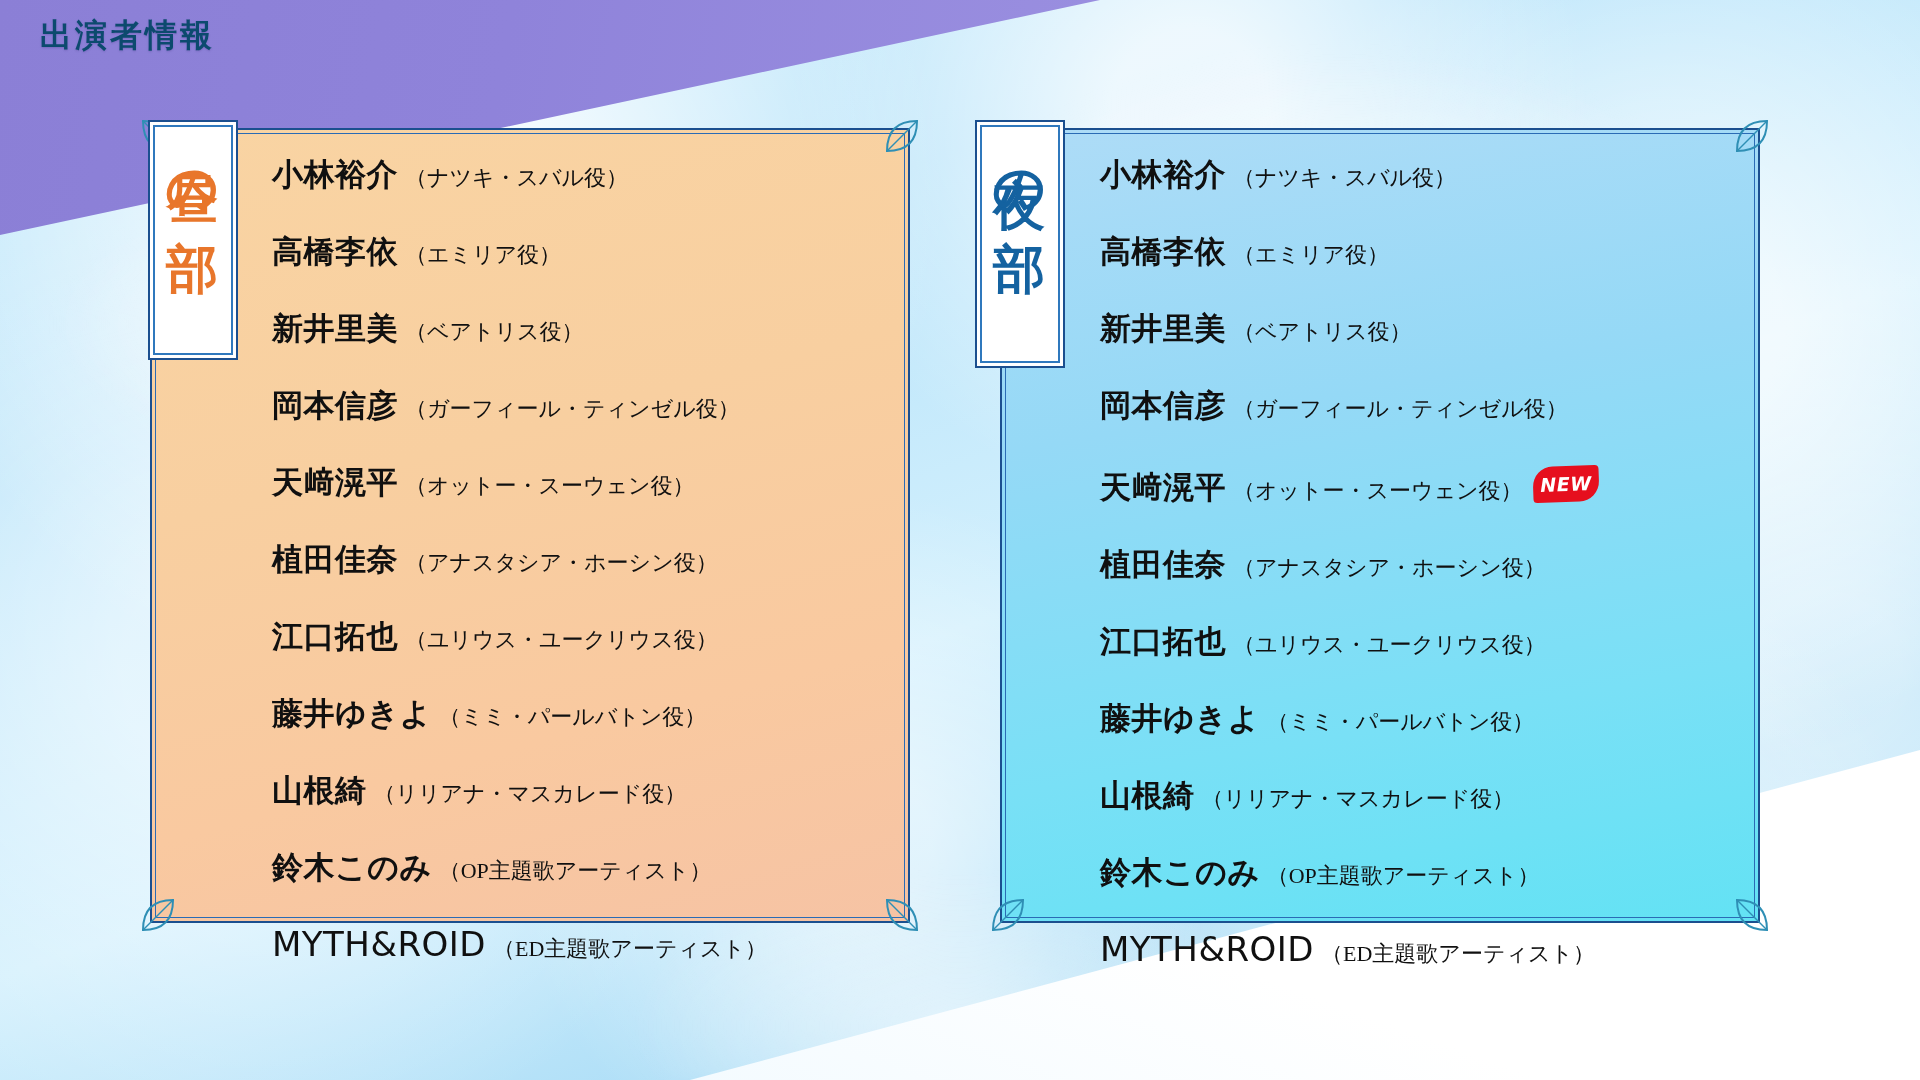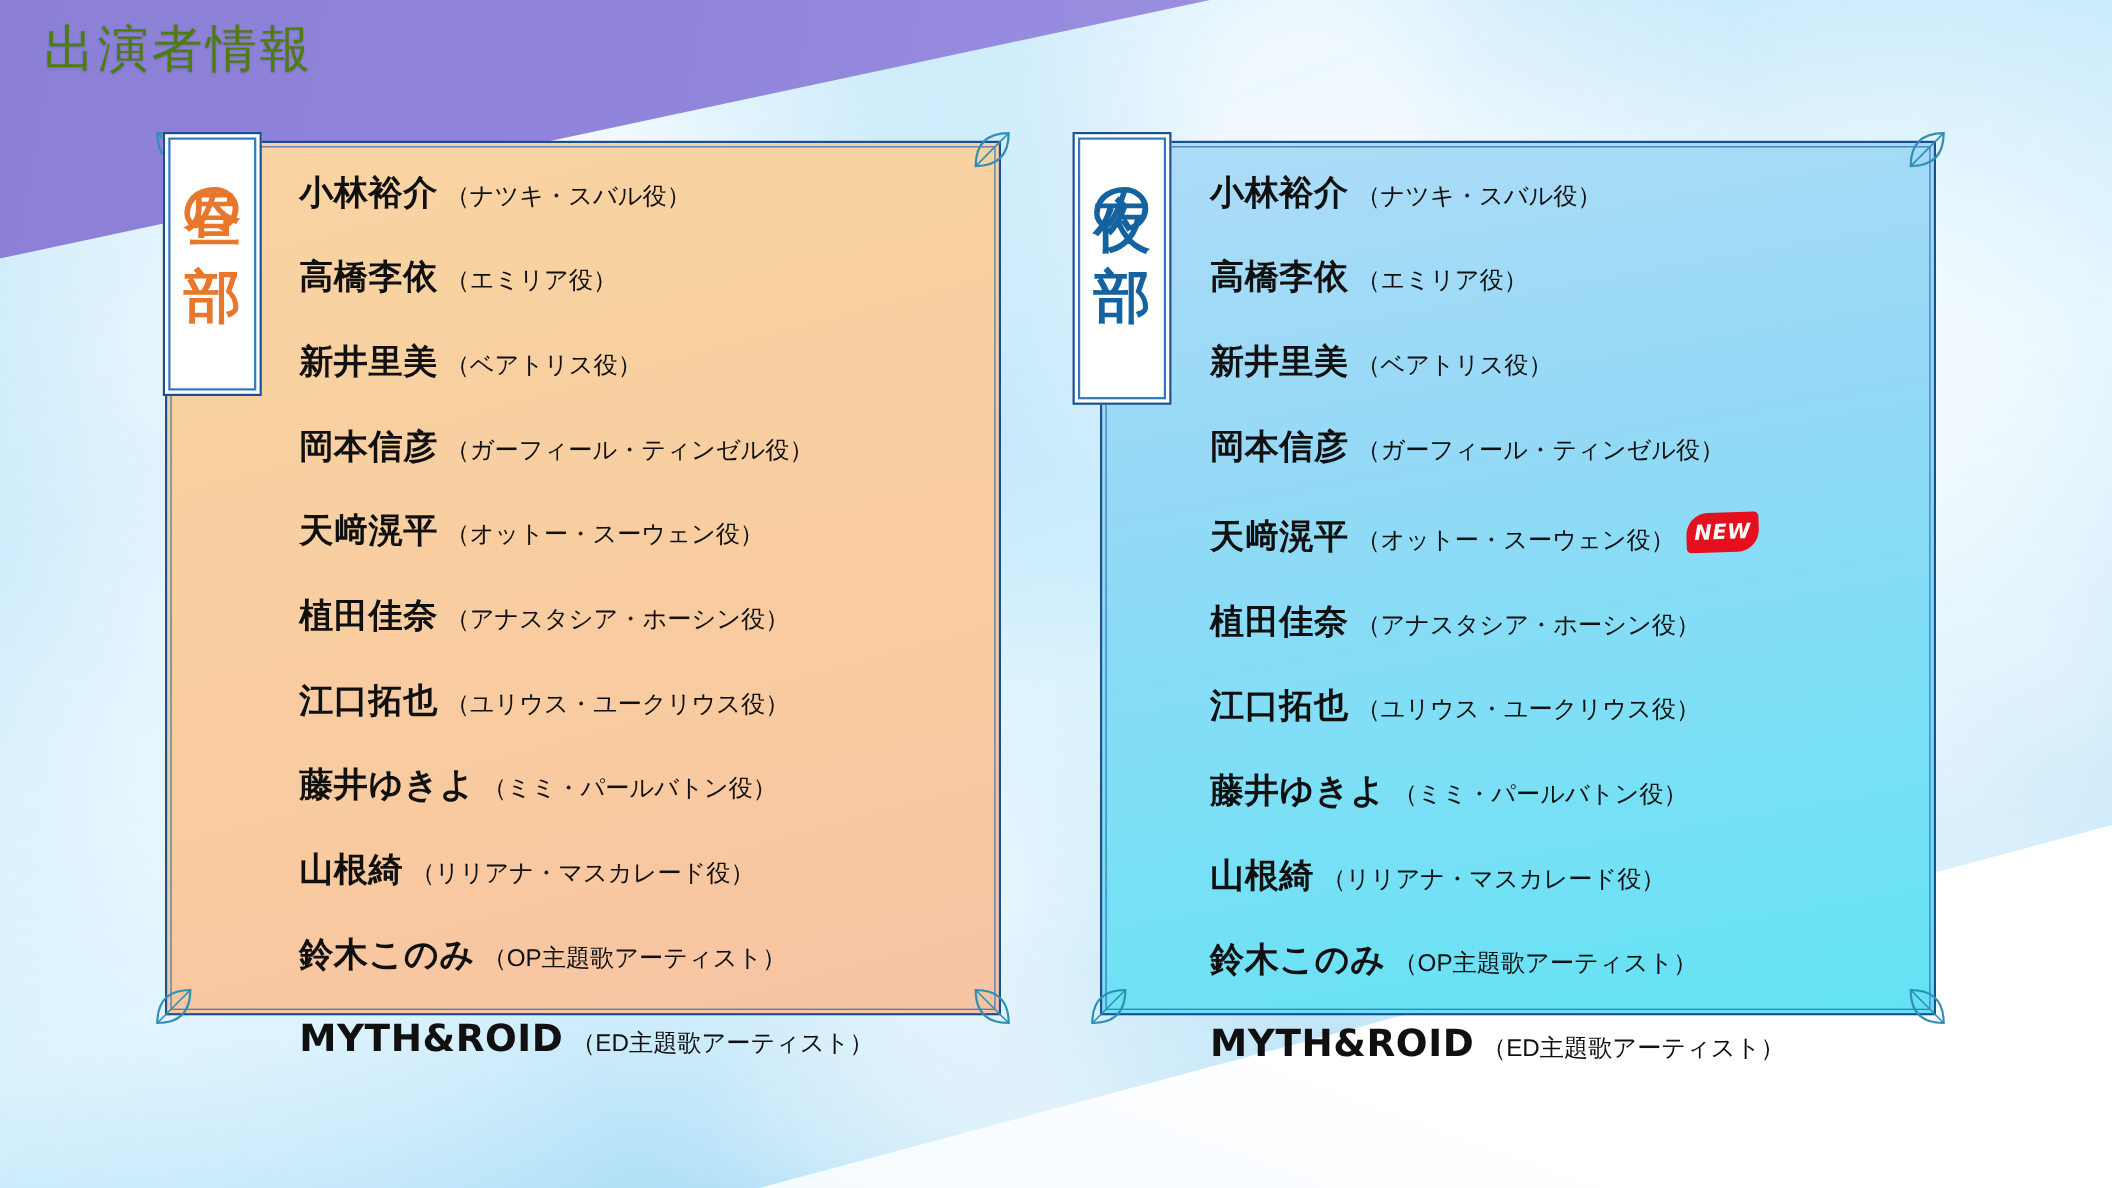--- a/index.html
+++ b/index.html
@@ -33,22 +33,22 @@
   }
 
   
   .purple-banner{
     position:absolute;left:0;top:0;width:1100px;height:235px;
     background:linear-gradient(100deg,#8b7fd6 0%,#8f83da 45%,#9a8fe0 100%);
     clip-path:polygon(0 0, 1100px 0, 0 235px);
   }
   .page-title{
     position:absolute;left:40px;top:14px;
-    color:#4d7c0f;font-family:"DejaVu Serif","Liberation Serif",serif;
-    font-weight:400;font-size:46px;letter-spacing:3px;
+    color:#0c4a6e;font-family:"DejaVu Serif","Liberation Serif",serif;
+    font-weight:700;font-size:32px;letter-spacing:3px;
     text-shadow:0 1px 2px rgba(60,40,120,.25);
     white-space:nowrap;
   }
 
   
   .white-diag{
     position:absolute;right:0;bottom:0;width:1230px;height:330px;
     background:linear-gradient(200deg,#ffffff 0%,#ffffff 60%,#f4fbff 100%);
     clip-path:polygon(1230px 0, 1230px 330px, 0 330px);
   }
@@ -101,23 +101,23 @@
   .cast-row{
     display:flex;align-items:baseline;white-space:nowrap;
     color:#101010;
   }
   .cast-name{
     font-weight:700;font-size:31px;letter-spacing:.5px;
     font-family:"DejaVu Sans","Liberation Sans",sans-serif;
   }
   .cast-role{
     font-size:22px;margin-left:7px;letter-spacing:0px;
-    font-family:Liberation Sans, sans-serif;
-  }
-  .cast-name-latin{font-size:34px;font-weight:700;letter-spacing:.5px;}
+    font-family:Liberation Serif, serif;
+  }
+  .cast-name-latin{font-size:34px;font-weight:400;letter-spacing:.5px;}
 
   
   .new-badge{
     position:relative;display:inline-block;margin-left:10px;
     width:66px;height:36px;background:#e60f1e;
     border-radius:20px 4px 20px 4px;
     transform:translateY(4px) rotate(-2deg);
   }
   .new-badge span{
     position:absolute;inset:0;display:flex;align-items:center;justify-content:center;

